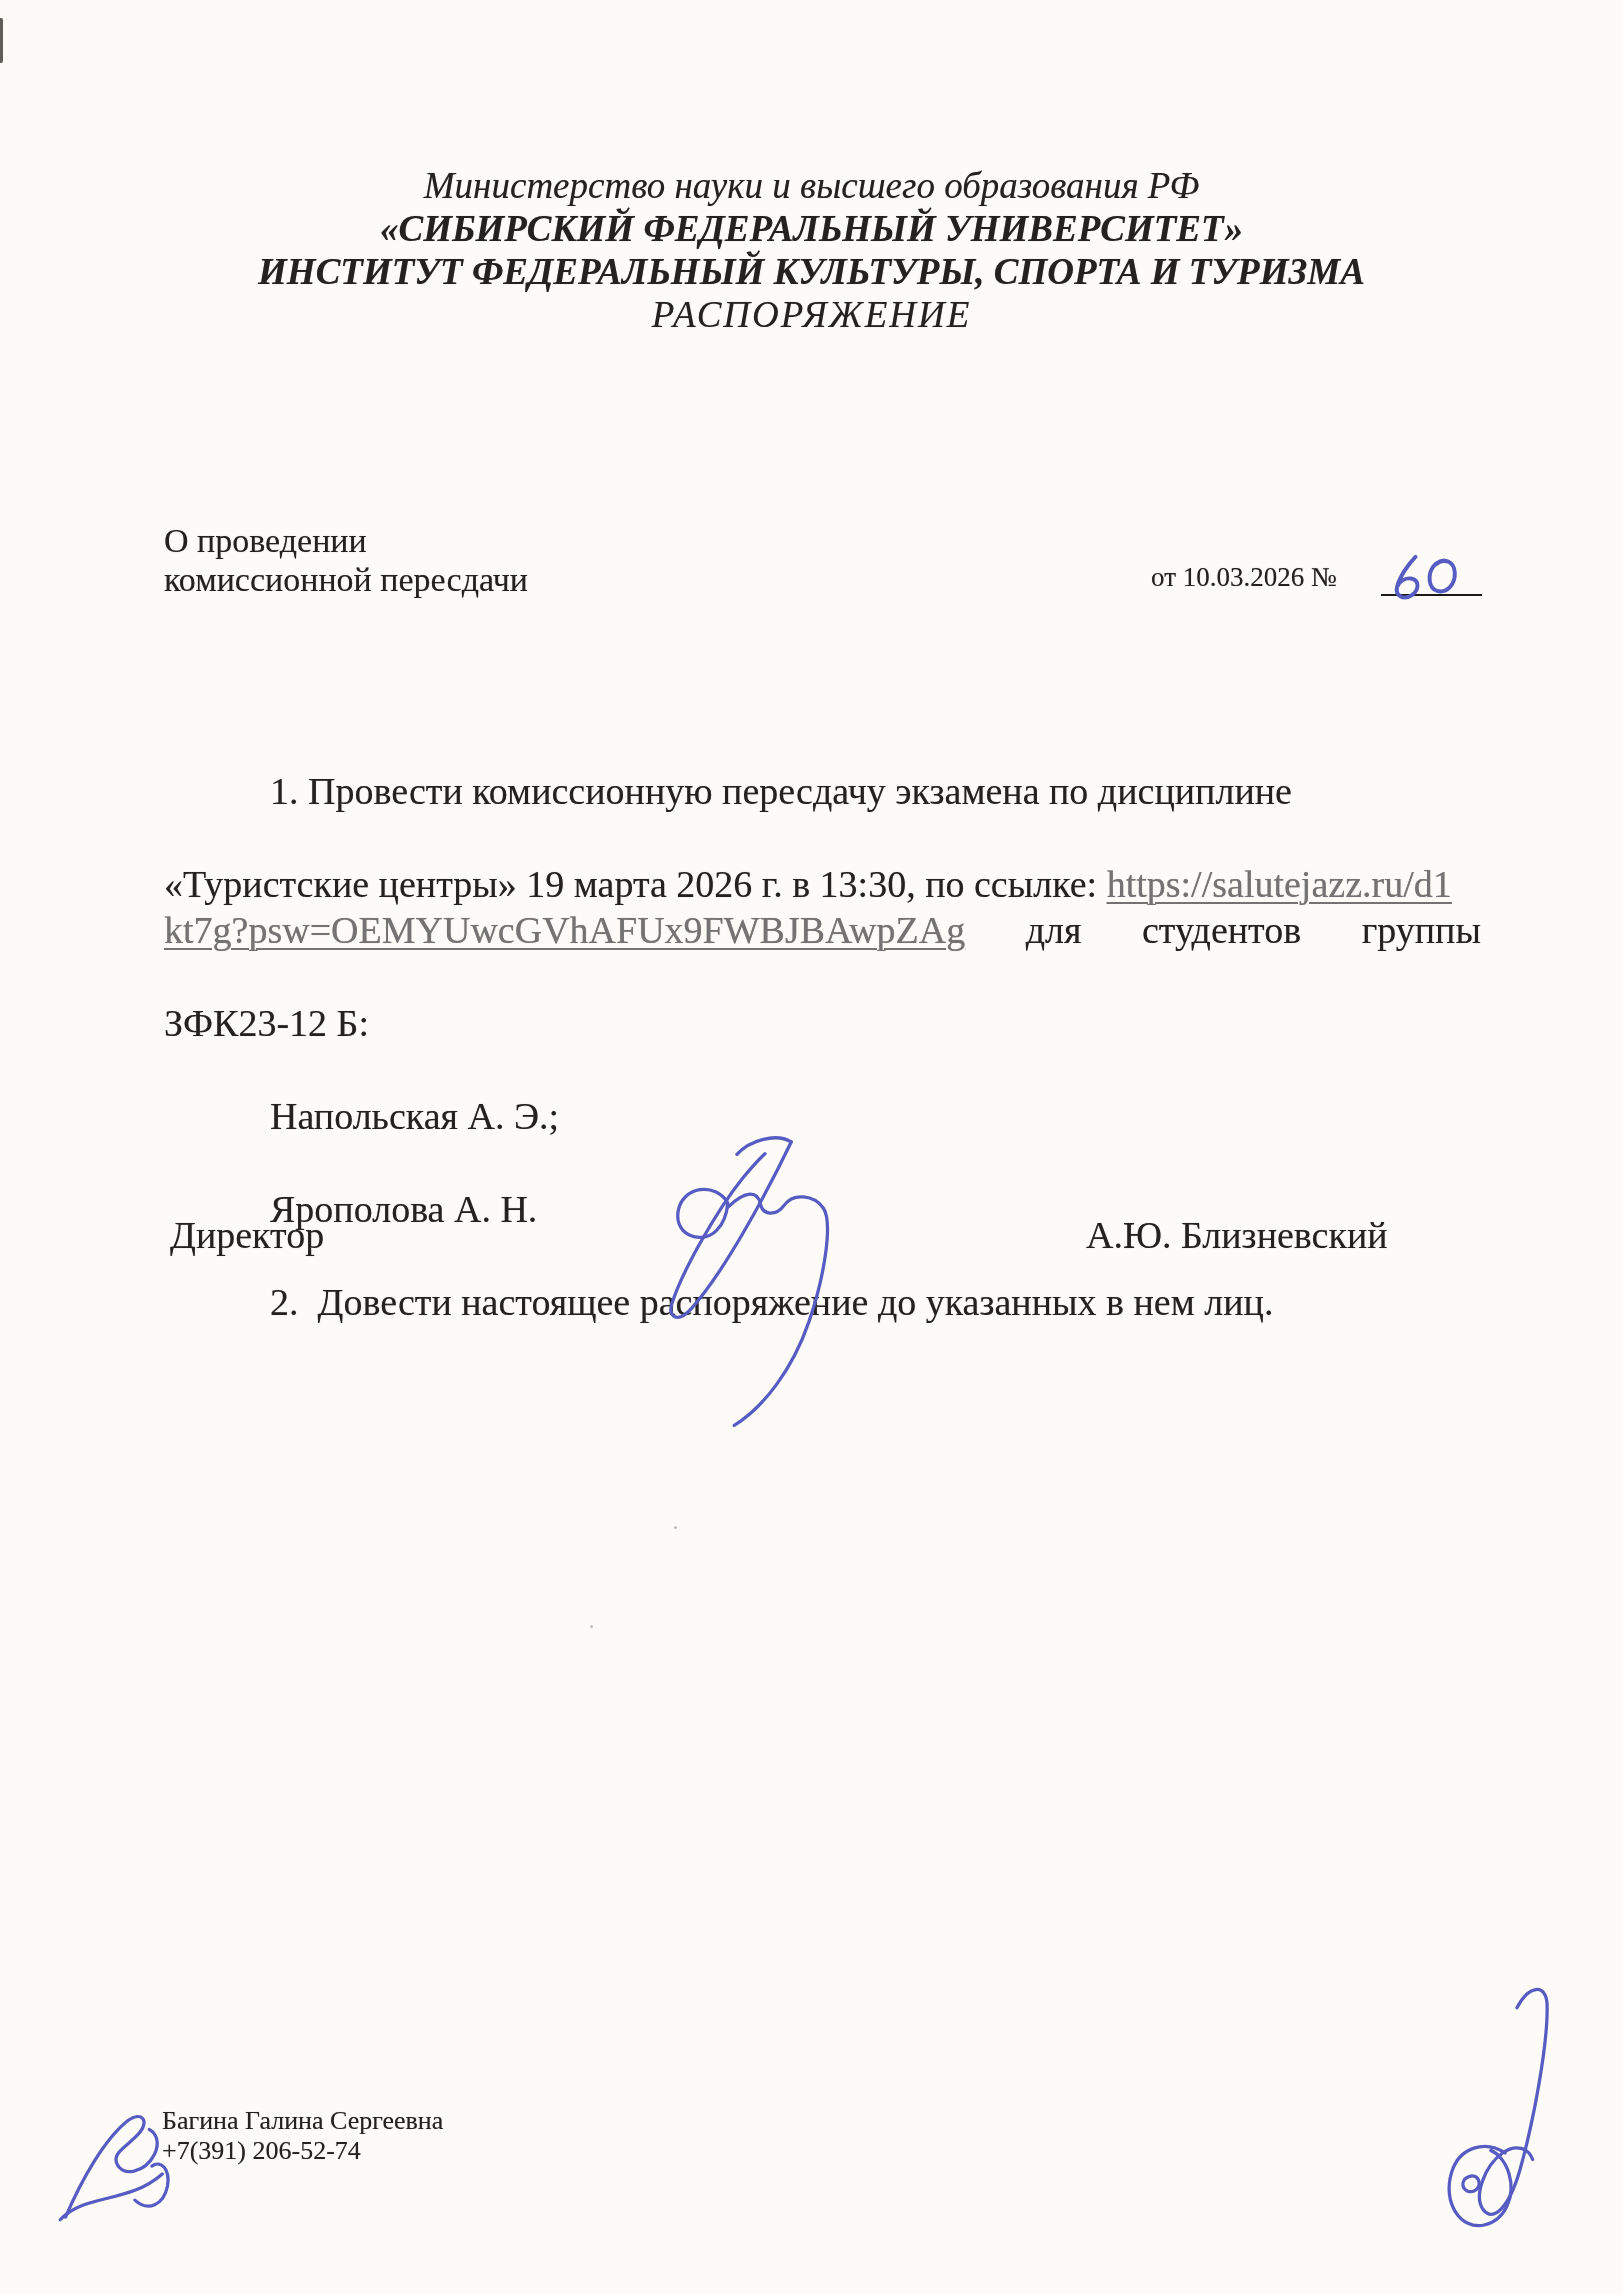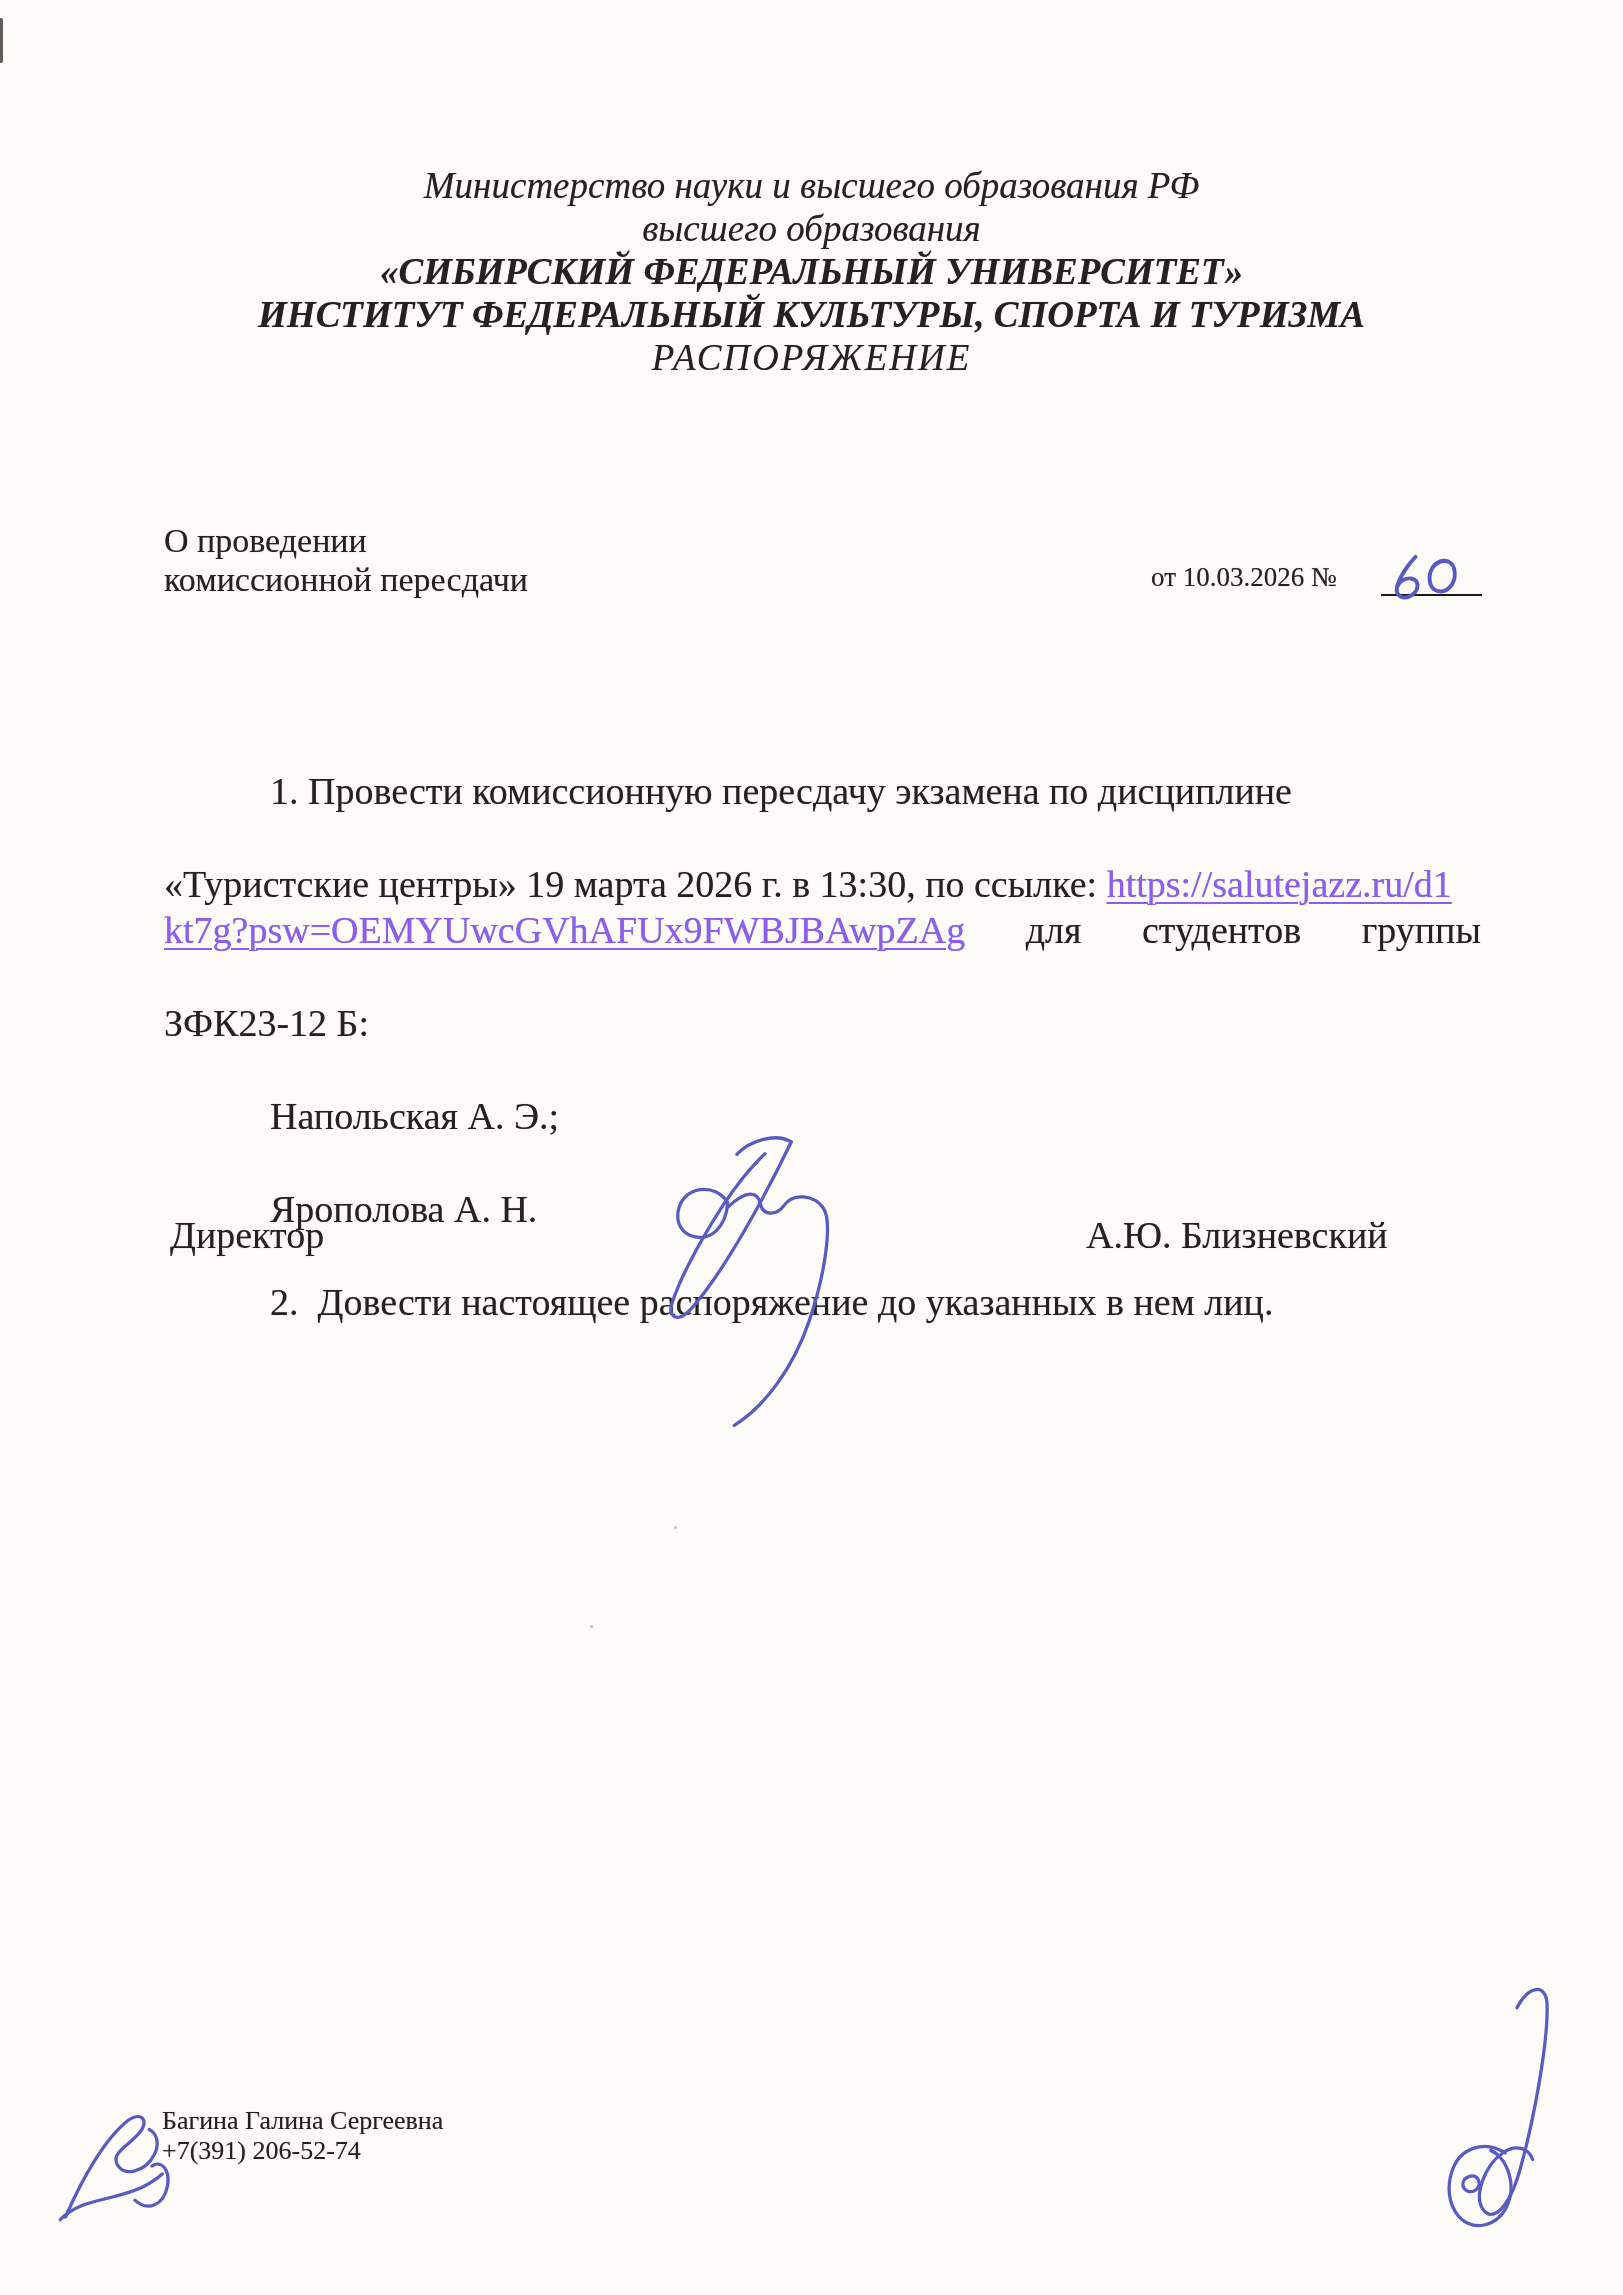--- a/index.html
+++ b/index.html
@@ -31,21 +31,21 @@
     position:absolute;left:1381px;top:594px;width:101px;height:2px;
     background:#1c1a18;
   }
   .bodyblock{
     position:absolute;left:164px;top:721px;width:1317px;
     font-size:38px;line-height:46px;
   }
   .bl{white-space:nowrap;margin-top:47px;}
   .indent{padding-left:106px;}
   .jrow{display:flex;justify-content:space-between;align-items:flex-end;}
-  .lnk{text-decoration:underline;text-decoration-thickness:2px;text-underline-offset:4.6px;color:#8b5cf6;}
+  .lnk{text-decoration:underline;text-decoration-thickness:2px;text-underline-offset:4.6px;color:#737373;}
   .signrow{
     position:absolute;left:164px;top:1212px;width:1317px;
     font-size:38px;line-height:46px;margin-left:6px;
   }
   .sig-name{position:absolute;left:916px;top:0;}
   .footer{
     position:absolute;left:162px;top:2106px;
     font-size:26px;line-height:30px;
   }
   .ink-layer{position:absolute;left:0;top:0;width:1623px;height:2295px;pointer-events:none;}
@@ -54,21 +54,20 @@
 </style>
 </head>
 <body>
 
 <div class="page">
 
   <div class="edge-artifact"></div>
 
   <div class="hdr">
     <div>Министерство науки и высшего образования РФ</div>
-    <div>высшего образования</div>
     <div class="b">«СИБИРСКИЙ ФЕДЕРАЛЬНЫЙ УНИВЕРСИТЕТ»</div>
     <div class="b">ИНСТИТУТ ФЕДЕРАЛЬНЫЙ КУЛЬТУРЫ, СПОРТА И ТУРИЗМА</div>
     <div class="sp">РАСПОРЯЖЕНИЕ</div>
   </div>
 
   <div class="subject">
     <div>О проведении</div>
     <div>комиссионной пересдачи</div>
   </div>
 

